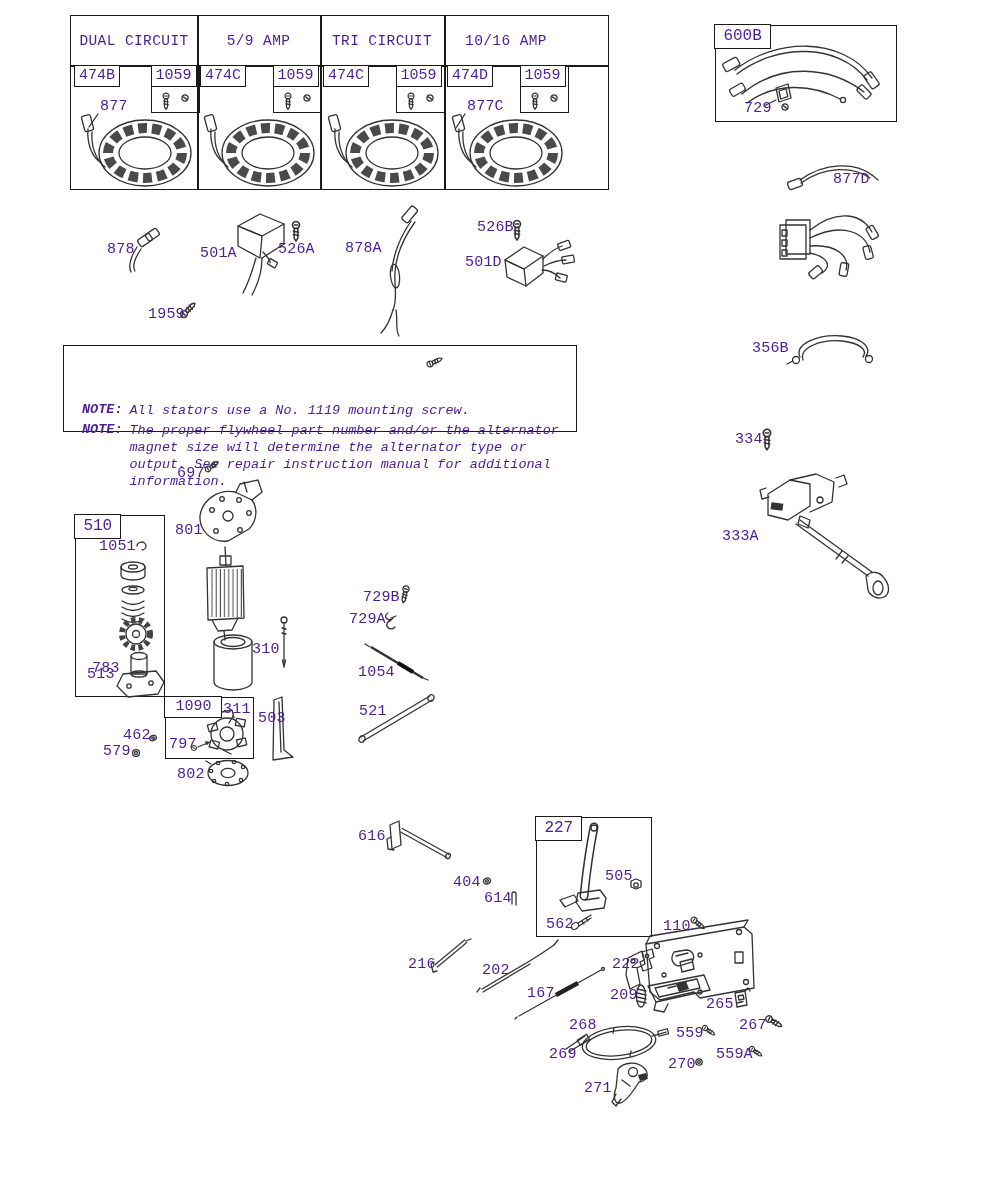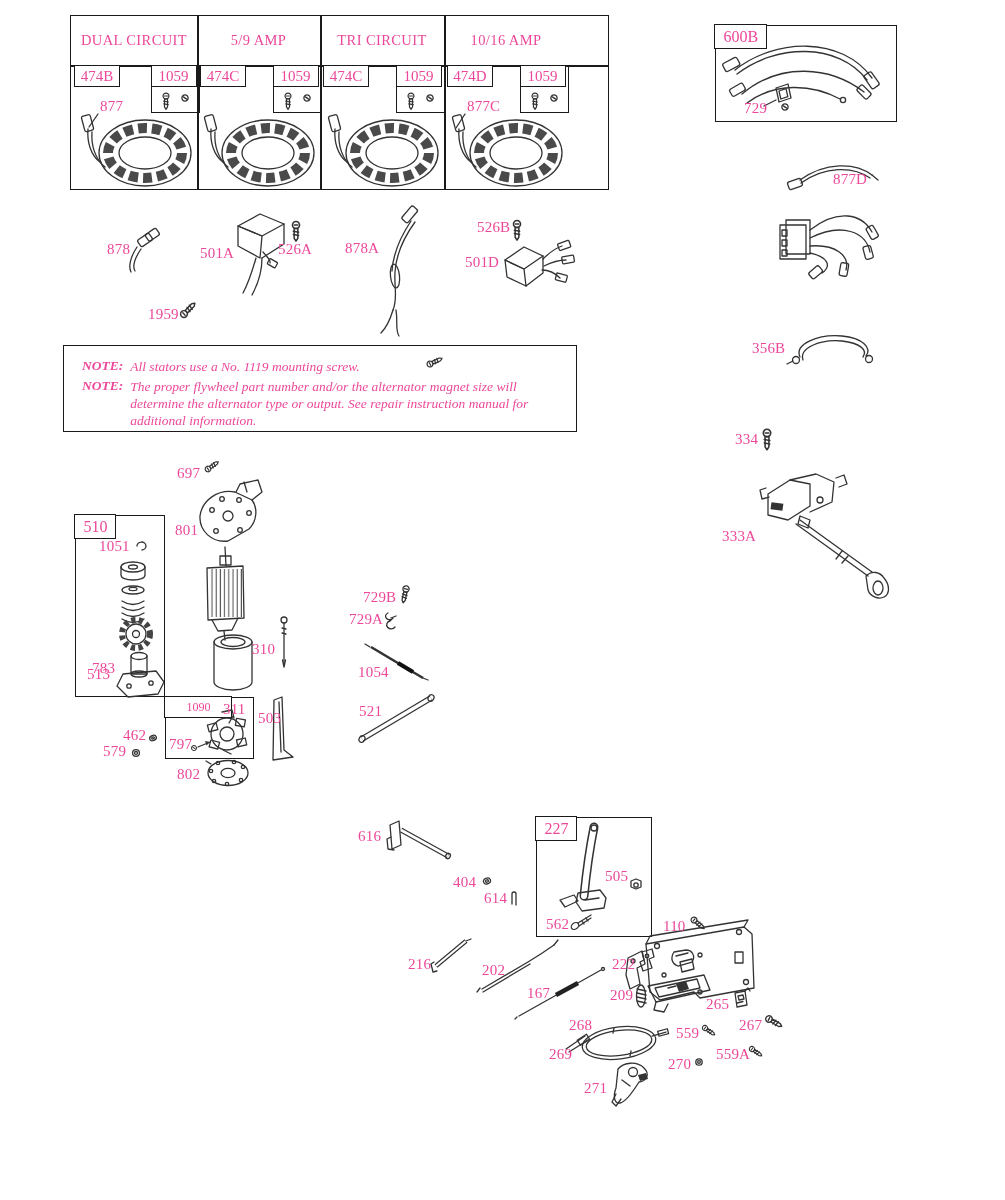--- a/index.html
+++ b/index.html
@@ -1,36 +1,36 @@
 <!DOCTYPE html>
 <html><head>
 <meta charset="utf-8">
 <style>
   html,body{margin:0;padding:0;background:#fff;}
   .page{position:relative;width:1005px;height:1200px;background:#fff;overflow:hidden;
-        font-family:Liberation Serif, serif;color:#ec4899;}
+        font-family:Liberation Mono, monospace;color:#4c1d95;}
   svg.art{position:absolute;left:0;top:0;z-index:2;}
   .ln{stroke:#333;fill:none;stroke-width:1.3;stroke-linecap:round;stroke-linejoin:round;}
   .dk{fill:#333;stroke:none;}
   .teeth{fill:none;stroke:#444;stroke-width:6;stroke-dasharray:4.2 3.4;}
   .co{position:absolute;z-index:3;font-size:15px;letter-spacing:.2px;white-space:nowrap;}
   .pbox{position:absolute;z-index:1;border:1.6px solid #1a1a1a;background:transparent;}
   .tag{position:absolute;top:-1.6px;left:-1.6px;z-index:3;border:1.6px solid #1a1a1a;background:#fff;
        padding:0 8px;font-size:16px;line-height:23px;}
   .tblbox{position:absolute;left:70px;top:15px;width:537px;height:173px;border:1.8px solid #1a1a1a;z-index:1;}
   .vline{position:absolute;top:0;width:1.6px;height:100%;background:#1a1a1a;}
   .hline{position:absolute;left:0;top:49px;width:100%;height:1.6px;background:#1a1a1a;}
   .hdr{position:absolute;top:0;height:49px;display:flex;align-items:center;justify-content:center;
        font-size:14.5px;letter-spacing:.4px;}
   .pn{position:absolute;border:1.5px solid #1a1a1a;background:#fff;width:44px;height:20px;
       font-size:15px;text-align:center;line-height:20px;z-index:2;}
   .pnouter{position:absolute;border:1.5px solid #1a1a1a;width:47px;height:46px;}
   .notebox{position:absolute;left:63px;top:345px;width:512px;height:85px;border:1.8px solid #1a1a1a;
            z-index:1;font-size:13.5px;}
-  .noterow{position:absolute;left:18px;display:flex;z-index:3;}
+  .noterow{position:absolute;left:18px;display:flex;z-index:3;margin-top:44px;}
   .nlabel{font-weight:bold;font-style:italic;margin-right:7px;white-space:nowrap;}
   .ntext{font-style:italic;width:430px;line-height:17px;}
 </style>
 </head>
 <body>
 
 <div class="page">
 
   <div class="tblbox">
     <div class="vline" style="left:126px"></div>
@@ -61,21 +61,21 @@
       </div>
   </div>
 
   <div class="pbox" style="left:715px;top:25px;width:180px;height:95px">
     <span class="tag">600B</span>
   </div>
   <div class="pbox" style="left:75px;top:515px;width:88px;height:180px">
     <span class="tag">510</span>
   </div>
   <div class="pbox" style="left:165px;top:697px;width:87px;height:60px">
-    <span class="tag" style="font-size:12px;padding:0 21px;line-height:20px">1090</span>
+    <span class="tag" style="font-size:15px;padding:0 10px;line-height:20px">1090</span>
   </div>
   <div class="pbox" style="left:536px;top:817px;width:114px;height:118px">
     <span class="tag">227</span>
   </div>
 
   <div class="notebox">
     <div class="noterow" style="top:12px">
       <span class="nlabel">NOTE:</span>
       <span class="ntext">All stators use a No. 1119 mounting screw.</span>
     </div>

